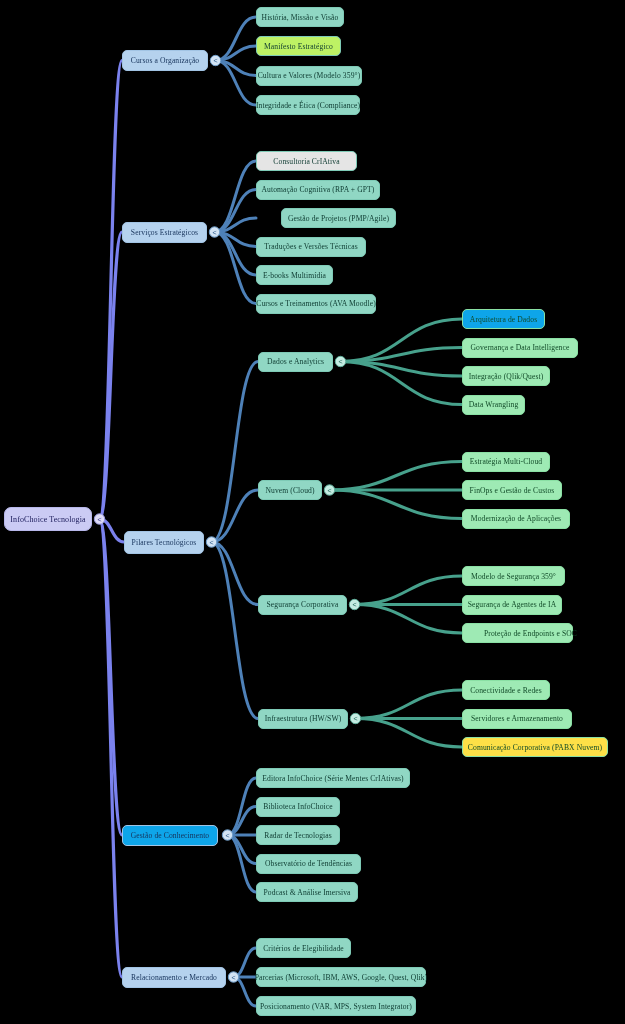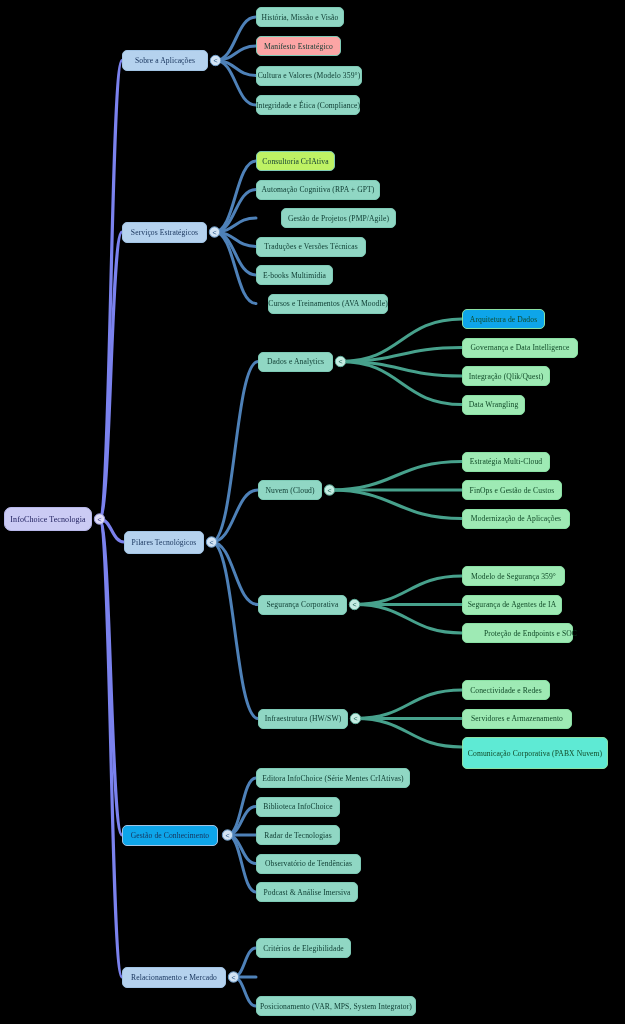--- a/index.html
+++ b/index.html
@@ -101,53 +101,53 @@
           <circle cx="99.5" cy="519" r="5.2" fill="#dedcf7" stroke="#9a9ae0" stroke-width="1"></circle>
           <text x="99.5" y="521.6" text-anchor="middle" font-size="7" font-family="&quot;Liberation Sans&quot;, sans-serif" fill="#3c3c8c">&lt;</text>
         </g>
       </g>
     </svg>
   <div id="node-layer">
       <div class="node lv0" style="left: 4px; top: 507px; width: 88px; height: 24px; background: rgb(203, 203, 244); border-color: rgb(183, 183, 234); color: rgb(27, 27, 90);">
         <span>InfoChoice Tecnologia</span>
       </div>
       <div class="node lv1" style="left: 122px; top: 50px; width: 86px; height: 21px; background: rgb(181, 210, 238); border-color: rgb(162, 196, 228); color: rgb(22, 50, 90);">
-        <span>Sobre a Aplicações</span>
+        <span>Cursos a Organização</span>
       </div>
       <div class="node lv2" style="left: 256px; top: 7px; width: 88px; height: 20px; background: rgb(144, 215, 196); border-color: rgb(126, 202, 182); color: rgb(13, 58, 48);">
         <span>História, Missão e Visão</span>
       </div>
-      <div class="node lv2" style="left: 256px; top: 36px; width: 85px; height: 20px; background: #fca5a5; border-color: rgb(126, 202, 182); color: rgb(13, 58, 48);">
+      <div class="node lv2" style="left: 256px; top: 36px; width: 85px; height: 20px; background: #bef264; border-color: rgb(126, 202, 182); color: rgb(13, 58, 48);">
         <span>Manifesto Estratégico</span>
       </div>
       <div class="node lv2" style="left: 256px; top: 65.5px; width: 106px; height: 20px; background: rgb(144, 215, 196); border-color: rgb(126, 202, 182); color: rgb(13, 58, 48);">
         <span>Cultura e Valores (Modelo 359°)</span>
       </div>
       <div class="node lv2" style="left: 256px; top: 95px; width: 104px; height: 20px; background: rgb(144, 215, 196); border-color: rgb(126, 202, 182); color: rgb(13, 58, 48);">
         <span>Integridade e Ética (Compliance)</span>
       </div>
       <div class="node lv1" style="left: 122px; top: 221.5px; width: 85px; height: 21px; background: rgb(181, 210, 238); border-color: rgb(162, 196, 228); color: rgb(22, 50, 90);">
         <span>Serviços Estratégicos</span>
       </div>
-      <div class="node lv2" style="left: 256px; top: 151px; width: 79px; height: 20px; background: #bef264; border-color: rgb(126, 202, 182); color: rgb(13, 58, 48);">
+      <div class="node lv2" style="left: 256px; top: 151px; width: 101px; height: 20px; background: #e5e5e5; border-color: rgb(126, 202, 182); color: rgb(13, 58, 48);">
         <span>Consultoria CrIAtiva</span>
       </div>
       <div class="node lv2" style="left: 256px; top: 179.5px; width: 124px; height: 20px; background: rgb(144, 215, 196); border-color: rgb(126, 202, 182); color: rgb(13, 58, 48);">
         <span>Automação Cognitiva (RPA + GPT)</span>
       </div>
       <div class="node lv2" style="left: 256px; top: 208px; width: 115px; height: 20px; background: rgb(144, 215, 196); border-color: rgb(126, 202, 182); color: rgb(13, 58, 48); margin-left: 25px;">
         <span>Gestão de Projetos (PMP/Agile)</span>
       </div>
       <div class="node lv2" style="left: 256px; top: 236.5px; width: 110px; height: 20px; background: rgb(144, 215, 196); border-color: rgb(126, 202, 182); color: rgb(13, 58, 48);">
         <span>Traduções e Versões Técnicas</span>
       </div>
       <div class="node lv2" style="left: 256px; top: 265px; width: 77px; height: 20px; background: rgb(144, 215, 196); border-color: rgb(126, 202, 182); color: rgb(13, 58, 48);">
         <span>E-books Multimídia</span>
       </div>
-      <div class="node lv2" style="left: 256px; top: 293.5px; width: 120px; height: 20px; background: rgb(144, 215, 196); border-color: rgb(126, 202, 182); color: rgb(13, 58, 48); margin-left: 12px;">
+      <div class="node lv2" style="left: 256px; top: 293.5px; width: 120px; height: 20px; background: rgb(144, 215, 196); border-color: rgb(126, 202, 182); color: rgb(13, 58, 48);">
         <span>Cursos e Treinamentos (AVA Moodle)</span>
       </div>
       <div class="node lv1" style="left: 124px; top: 530.5px; width: 80px; height: 23px; background: rgb(181, 210, 238); border-color: rgb(162, 196, 228); color: rgb(22, 50, 90);">
         <span>Pilares Tecnológicos</span>
       </div>
       <div class="node lv2" style="left: 258px; top: 351.5px; width: 75px; height: 20px; background: rgb(144, 215, 196); border-color: rgb(126, 202, 182); color: rgb(13, 58, 48);">
         <span>Dados e Analytics</span>
       </div>
       <div class="node lv3" style="left: 462px; top: 309px; width: 83px; height: 20px; background: #0ea5e9; border-color: rgb(138, 224, 164); color: rgb(17, 74, 40);">
         <span>Arquitetura de Dados</span>
@@ -187,21 +187,21 @@
       </div>
       <div class="node lv2" style="left: 258px; top: 708.5px; width: 90px; height: 20px; background: rgb(144, 215, 196); border-color: rgb(126, 202, 182); color: rgb(13, 58, 48);">
         <span>Infraestrutura (HW/SW)</span>
       </div>
       <div class="node lv3" style="left: 462px; top: 680px; width: 88px; height: 20px; background: rgb(158, 234, 180); border-color: rgb(138, 224, 164); color: rgb(17, 74, 40);">
         <span>Conectividade e Redes</span>
       </div>
       <div class="node lv3" style="left: 462px; top: 708.5px; width: 110px; height: 20px; background: rgb(158, 234, 180); border-color: rgb(138, 224, 164); color: rgb(17, 74, 40);">
         <span>Servidores e Armazenamento</span>
       </div>
-      <div class="node lv3" style="left: 462px; top: 737px; width: 146px; height: 32px; background: #5eead4; border-color: rgb(138, 224, 164); color: rgb(17, 74, 40);">
+      <div class="node lv3" style="left: 462px; top: 737px; width: 146px; height: 20px; background: #fde047; border-color: rgb(138, 224, 164); color: rgb(17, 74, 40);">
         <span>Comunicação Corporativa (PABX Nuvem)</span>
       </div>
       <div class="node lv1" style="left: 122px; top: 824.5px; width: 96px; height: 21px; background: #0ea5e9; border-color: rgb(162, 196, 228); color: rgb(22, 50, 90);">
         <span>Gestão de Conhecimento</span>
       </div>
       <div class="node lv2" style="left: 256px; top: 768px; width: 154px; height: 20px; background: rgb(144, 215, 196); border-color: rgb(126, 202, 182); color: rgb(13, 58, 48);">
         <span>Editora InfoChoice (Série Mentes CrIAtivas)</span>
       </div>
       <div class="node lv2" style="left: 256px; top: 796.5px; width: 84px; height: 20px; background: rgb(144, 215, 196); border-color: rgb(126, 202, 182); color: rgb(13, 58, 48);">
         <span>Biblioteca InfoChoice</span>
@@ -213,18 +213,21 @@
         <span>Observatório de Tendências</span>
       </div>
       <div class="node lv2" style="left: 256px; top: 882px; width: 102px; height: 20px; background: rgb(144, 215, 196); border-color: rgb(126, 202, 182); color: rgb(13, 58, 48);">
         <span>Podcast &amp; Análise Imersiva</span>
       </div>
       <div class="node lv1" style="left: 122px; top: 966.5px; width: 104px; height: 21px; background: rgb(181, 210, 238); border-color: rgb(162, 196, 228); color: rgb(22, 50, 90);">
         <span>Relacionamento e Mercado</span>
       </div>
       <div class="node lv2" style="left: 256px; top: 938px; width: 95px; height: 20px; background: rgb(144, 215, 196); border-color: rgb(126, 202, 182); color: rgb(13, 58, 48);">
         <span>Critérios de Elegibilidade</span>
+      </div>
+      <div class="node lv2" style="left: 256px; top: 967px; width: 170px; height: 20px; background: rgb(144, 215, 196); border-color: rgb(126, 202, 182); color: rgb(13, 58, 48);">
+        <span>Parcerias (Microsoft, IBM, AWS, Google, Quest, Qlik)</span>
       </div>
       <div class="node lv2" style="left: 256px; top: 996px; width: 160px; height: 20px; background: rgb(144, 215, 196); border-color: rgb(126, 202, 182); color: rgb(13, 58, 48);">
         <span>Posicionamento (VAR, MPS, System Integrator)</span>
       </div>
     </div>
 </div>
 
 </body></html>

